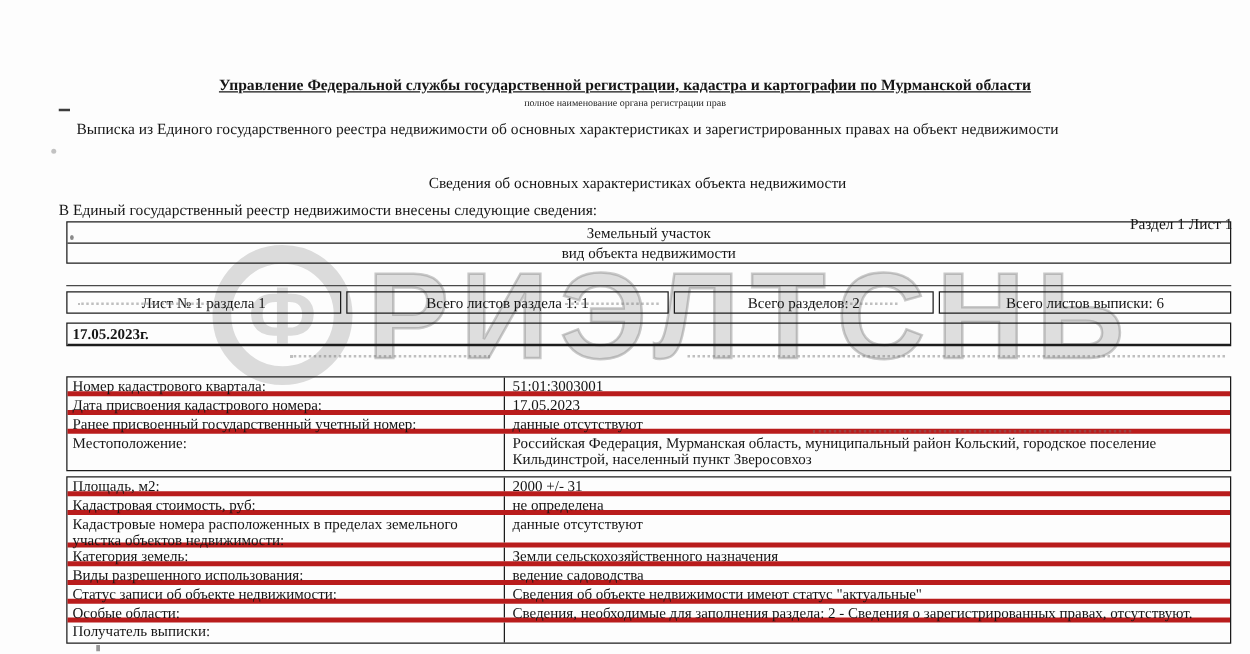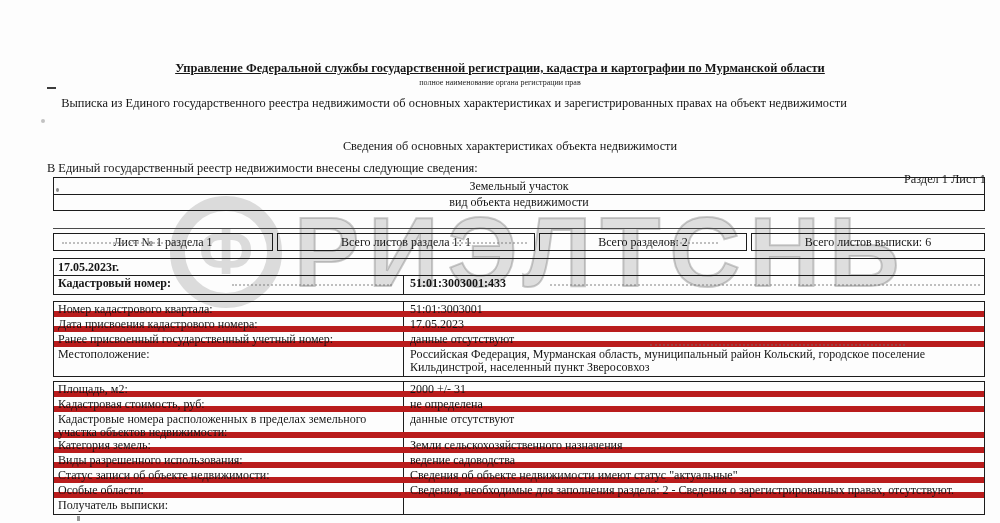--- a/index.html
+++ b/index.html
@@ -80,21 +80,21 @@
   .sc1{left:53px;width:220px;}
   .sc2{left:277px;width:258px;}
   .sc3{left:539px;width:208px;}
   .sc4{left:751px;width:234px;}
 
   .boxA{top:258px;font-weight:bold;}
   .boxB{top:301px;}
   .boxC{top:381px;}
 
   .frow{height:17px;border-bottom:1px solid #1c1c1c;padding:2px 2px 0 4px;}
-  .trow{display:flex;border-bottom:6px solid #b91c1c;}
+  .trow{display:flex;border-bottom:4px solid #b91c1c;}
   .tbl .trow:last-child{border-bottom:none;}
   .tl{width:350px;border-right:1px solid #1c1c1c;padding:1px 4px 0 4px;}
   .tv{flex:1;padding:1px 4px 0 6px;}
   .r18{height:18px;}.r15{height:15px;}.r16{height:16px;}
   .r29{height:29px;}.r26{height:26px;}
 
   
   .dash{position:absolute;z-index:2;border-top:2px dotted rgba(115,115,115,.45);}
   .d1{left:550px;top:284px;width:430px;}
   .d2{left:62px;top:242px;width:112px;}
@@ -133,24 +133,20 @@
   </div>
   <div class="thinline"></div>
 
   <div class="sheetcell sc1">Лист № 1 раздела 1</div>
   <div class="sheetcell sc2">Всего листов раздела 1: 1</div>
   <div class="sheetcell sc3">Всего разделов: 2</div>
   <div class="sheetcell sc4">Всего листов выписки: 6</div>
 
   <div class="tbl boxA">
     <div class="frow">17.05.2023г.</div>
-    <div class="trow r18">
-      <div class="tl">Кадастровый номер:</div>
-      <div class="tv">51:01:3003001:433</div>
-    </div>
   </div>
 
   <div class="tbl boxB">
     <div class="trow r15">
       <div class="tl">Номер кадастрового квартала:</div>
       <div class="tv">51:01:3003001</div>
     </div>
     <div class="trow r15">
       <div class="tl">Дата присвоения кадастрового номера:</div>
       <div class="tv">17.05.2023</div>

